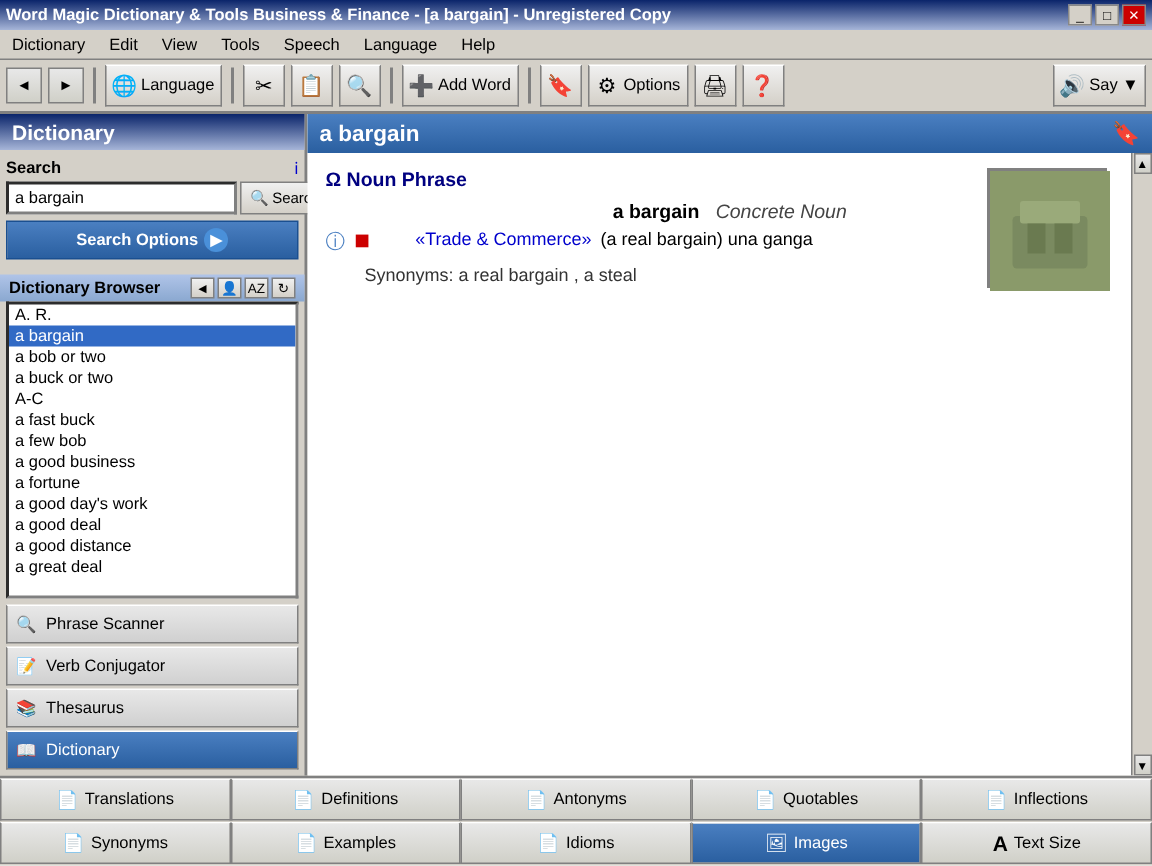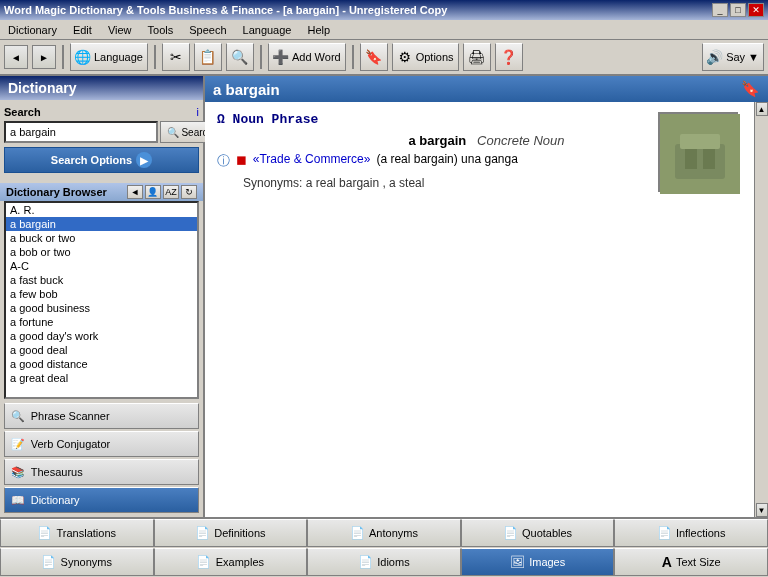--- a/index.html
+++ b/index.html
@@ -44,26 +44,26 @@
     
     .left-bottom { padding: 4px; display: flex; flex-direction: column; gap: 2px; }
     .left-tool-btn { height: 26px; background: linear-gradient(to bottom, #e8e8e8, #d0d0d0); border: 1px solid #808080; border-top-color: #fff; display: flex; align-items: center; gap: 6px; padding: 0 6px; font-size: 11px; cursor: pointer; }
     .left-tool-btn.active { background: linear-gradient(to bottom, #4a7fc1, #2a5fa0); color: white; }
 
     
     .content-panel { flex: 1; background: white; display: flex; flex-direction: column; }
     .content-header { background: linear-gradient(to bottom, #4a7fc1, #2a5fa0); color: white; padding: 4px 8px; font-size: 15px; font-weight: bold; display: flex; align-items: center; justify-content: space-between; }
     .content-body { flex: 1; padding: 10px 12px; overflow-y: auto; position: relative; }
 
-    .entry-pos { font-size: 13px; font-weight: bold; color: #000080; margin-bottom: 6px; font-family: Liberation Mono, monospace; }
+    .entry-pos { font-size: 13px; font-weight: bold; color: #000080; margin-bottom: 6px; }
     .entry-main { font-size: 13px; margin-bottom: 4px; text-align: center; }
     .entry-main .word { font-weight: bold; }
     .entry-main .pos { font-style: italic; color: #444; }
     .entry-detail { display: flex; align-items: flex-start; gap: 6px; margin-bottom: 6px; font-size: 12px; }
-    .entry-link { color: #0000cc; text-decoration: none; }
+    .entry-link { color: #0000cc; text-decoration: none; margin-left: 24px; }
     .synonyms { font-size: 12px; margin-left: 26px; color: #333; }
     .entry-image { position: absolute; right: 30px; top: 10px; width: 80px; height: 80px; background: linear-gradient(135deg, #8a9a7a, #c0c8a0, #707860); border: 2px solid #808080; }
 
     
     .bottom-tabs { height: 60px; background: #d4d0c8; border-top: 2px solid #808080; display: flex; flex-direction: column; }
     .tabs-row { display: flex; height: 30px; }
     .tab-btn { flex: 1; height: 28px; background: linear-gradient(to bottom, #e8e8e8, #d0d0c8); border: 1px solid #808080; border-top-color: #fff; display: flex; align-items: center; justify-content: center; gap: 4px; font-size: 11px; cursor: pointer; }
     .tab-btn.active { background: linear-gradient(to bottom, #4a7fc1, #2a5fa0); color: white; }
     .tab-icon { font-size: 12px; }
 
@@ -173,22 +173,22 @@
         <button class="dict-browser-icon">◄</button>
         <button class="dict-browser-icon">👤</button>
         <button class="dict-browser-icon">AZ</button>
         <button class="dict-browser-icon">↻</button>
       </div>
     </div>
 
     <div class="dict-list" id="dict-list">
         <div class="dict-list-item">A. R.</div>
         <div class="dict-list-item selected">a bargain</div>
+        <div class="dict-list-item">a bob or two</div>
         <div class="dict-list-item">a buck or two</div>
-        <div class="dict-list-item">a bob or two</div>
         <div class="dict-list-item">A-C</div>
         <div class="dict-list-item">a fast buck</div>
         <div class="dict-list-item">a few bob</div>
         <div class="dict-list-item">a good business</div>
         <div class="dict-list-item">a fortune</div>
         <div class="dict-list-item">a good day's work</div>
         <div class="dict-list-item">a good deal</div>
         <div class="dict-list-item">a good distance</div>
         <div class="dict-list-item">a great deal</div>
       </div>

